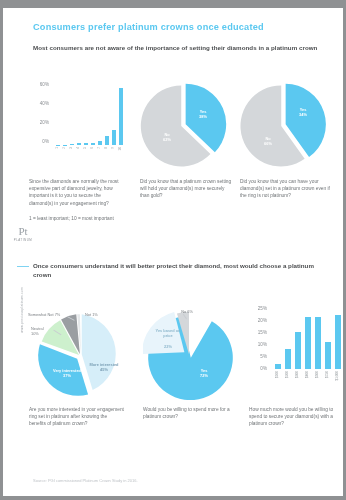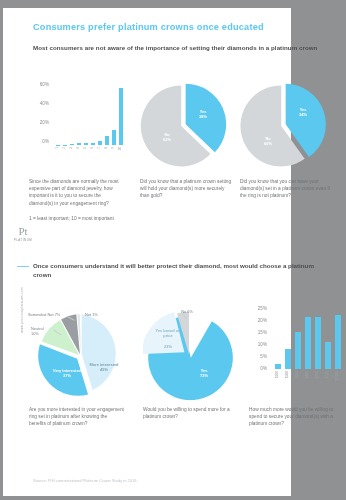--- a/index.html
+++ b/index.html
@@ -10,21 +10,21 @@
     overflow: hidden;
   }
   #page {
     position: relative;
     width: 346px; height: 500px;
     background: #8f9193;
   }
   .sheet {
     position: absolute;
     left: 3px; top: 8px;
-    width: 288px; height: 488px;
+    width: 340px; height: 488px;
     background: #ffffff;
   }
   
   .h1 {
     position: absolute; left: 30px; top: 14px;
     width: 300px;
     font-size: 9.2px; font-weight: 600;
     color: #5bc8f0; letter-spacing: .2px;
   }
   .h2 {

